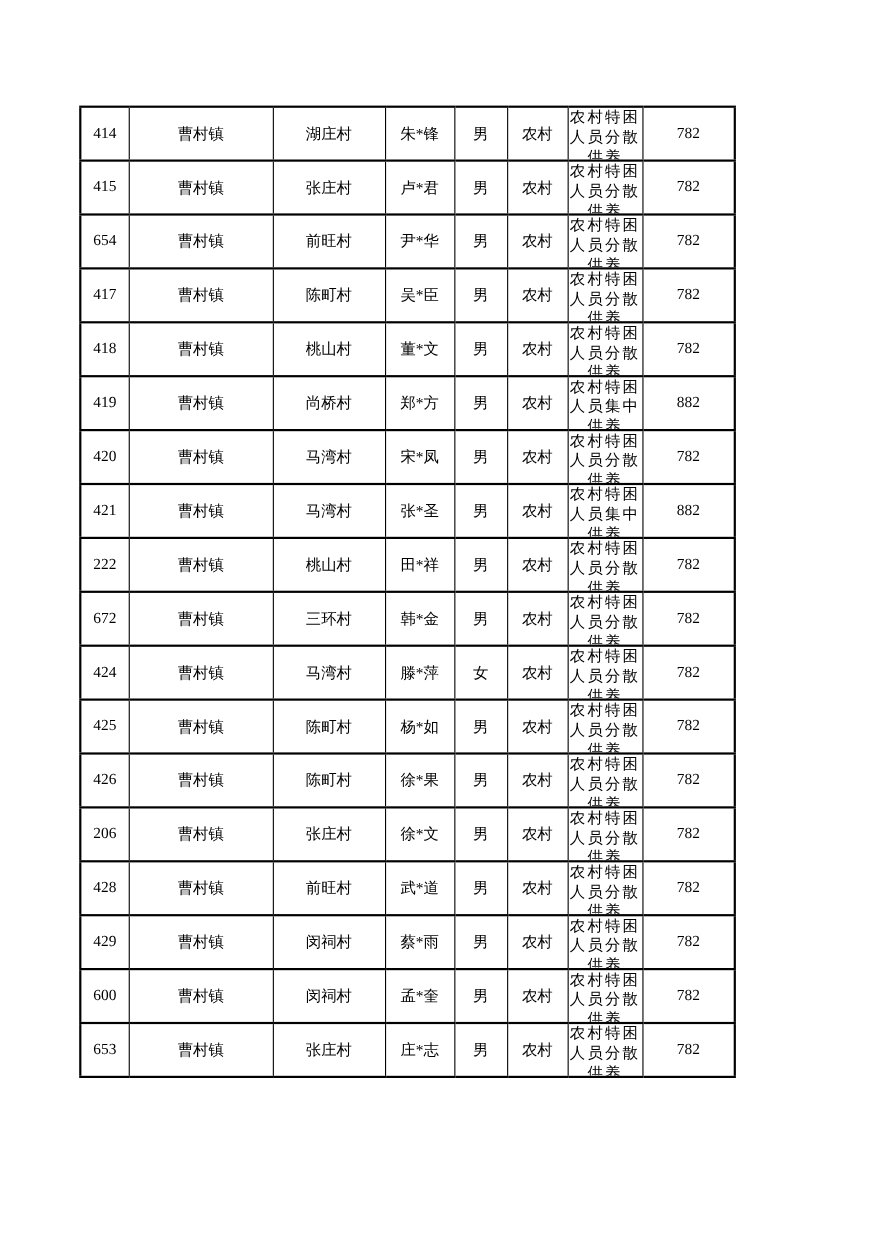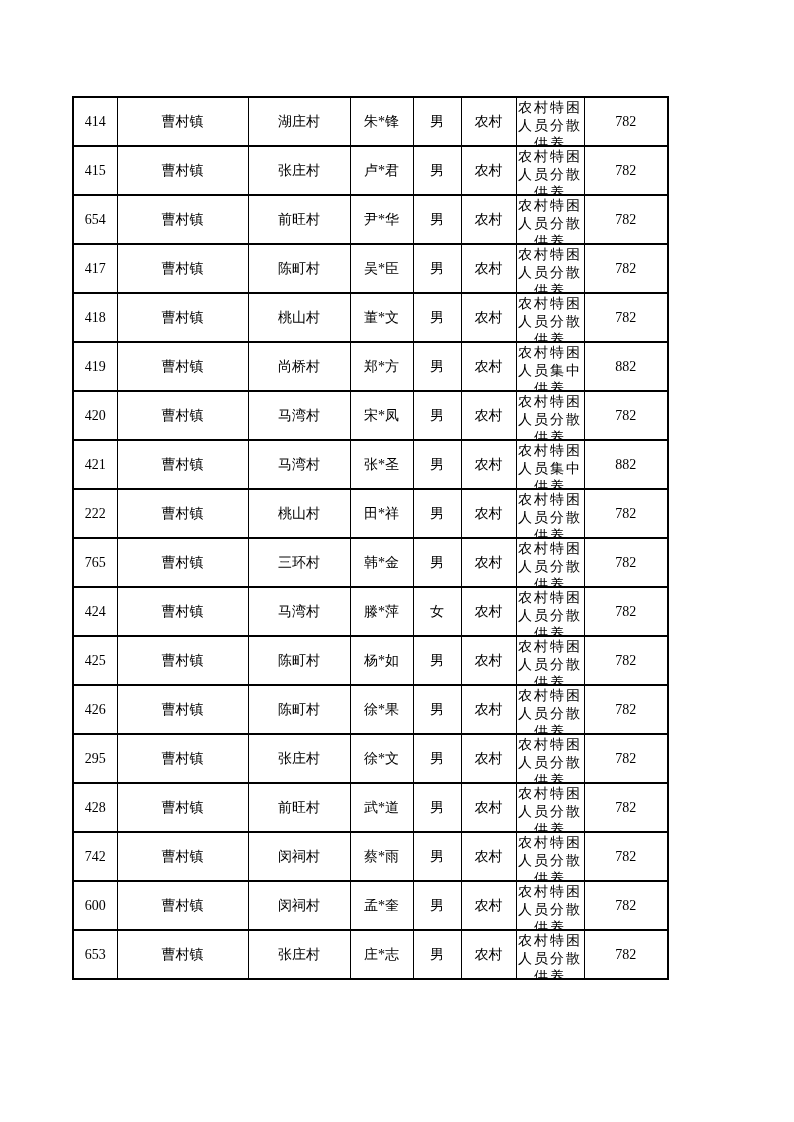--- a/index.html
+++ b/index.html
@@ -179,21 +179,21 @@
     <td class="c-name">田*祥</td>
     <td class="c-gender">男</td>
     <td class="c-area">农村</td>
     <td class="c-category">
       <div class="category-clip">农村特困人员分散供养</div>
     </td>
     <td class="c-amount">782</td>
   </tr>
 
   <tr>
-    <td class="c-index">765</td>
+    <td class="c-index">672</td>
     <td class="c-town">曹村镇</td>
     <td class="c-village">三环村</td>
     <td class="c-name">韩*金</td>
     <td class="c-gender">男</td>
     <td class="c-area">农村</td>
     <td class="c-category">
       <div class="category-clip">农村特困人员分散供养</div>
     </td>
     <td class="c-amount">782</td>
   </tr>
@@ -231,21 +231,21 @@
     <td class="c-name">徐*果</td>
     <td class="c-gender">男</td>
     <td class="c-area">农村</td>
     <td class="c-category">
       <div class="category-clip">农村特困人员分散供养</div>
     </td>
     <td class="c-amount">782</td>
   </tr>
 
   <tr>
-    <td class="c-index">295</td>
+    <td class="c-index">206</td>
     <td class="c-town">曹村镇</td>
     <td class="c-village">张庄村</td>
     <td class="c-name">徐*文</td>
     <td class="c-gender">男</td>
     <td class="c-area">农村</td>
     <td class="c-category">
       <div class="category-clip">农村特困人员分散供养</div>
     </td>
     <td class="c-amount">782</td>
   </tr>
@@ -257,21 +257,21 @@
     <td class="c-name">武*道</td>
     <td class="c-gender">男</td>
     <td class="c-area">农村</td>
     <td class="c-category">
       <div class="category-clip">农村特困人员分散供养</div>
     </td>
     <td class="c-amount">782</td>
   </tr>
 
   <tr>
-    <td class="c-index">742</td>
+    <td class="c-index">429</td>
     <td class="c-town">曹村镇</td>
     <td class="c-village">闵祠村</td>
     <td class="c-name">蔡*雨</td>
     <td class="c-gender">男</td>
     <td class="c-area">农村</td>
     <td class="c-category">
       <div class="category-clip">农村特困人员分散供养</div>
     </td>
     <td class="c-amount">782</td>
   </tr>

